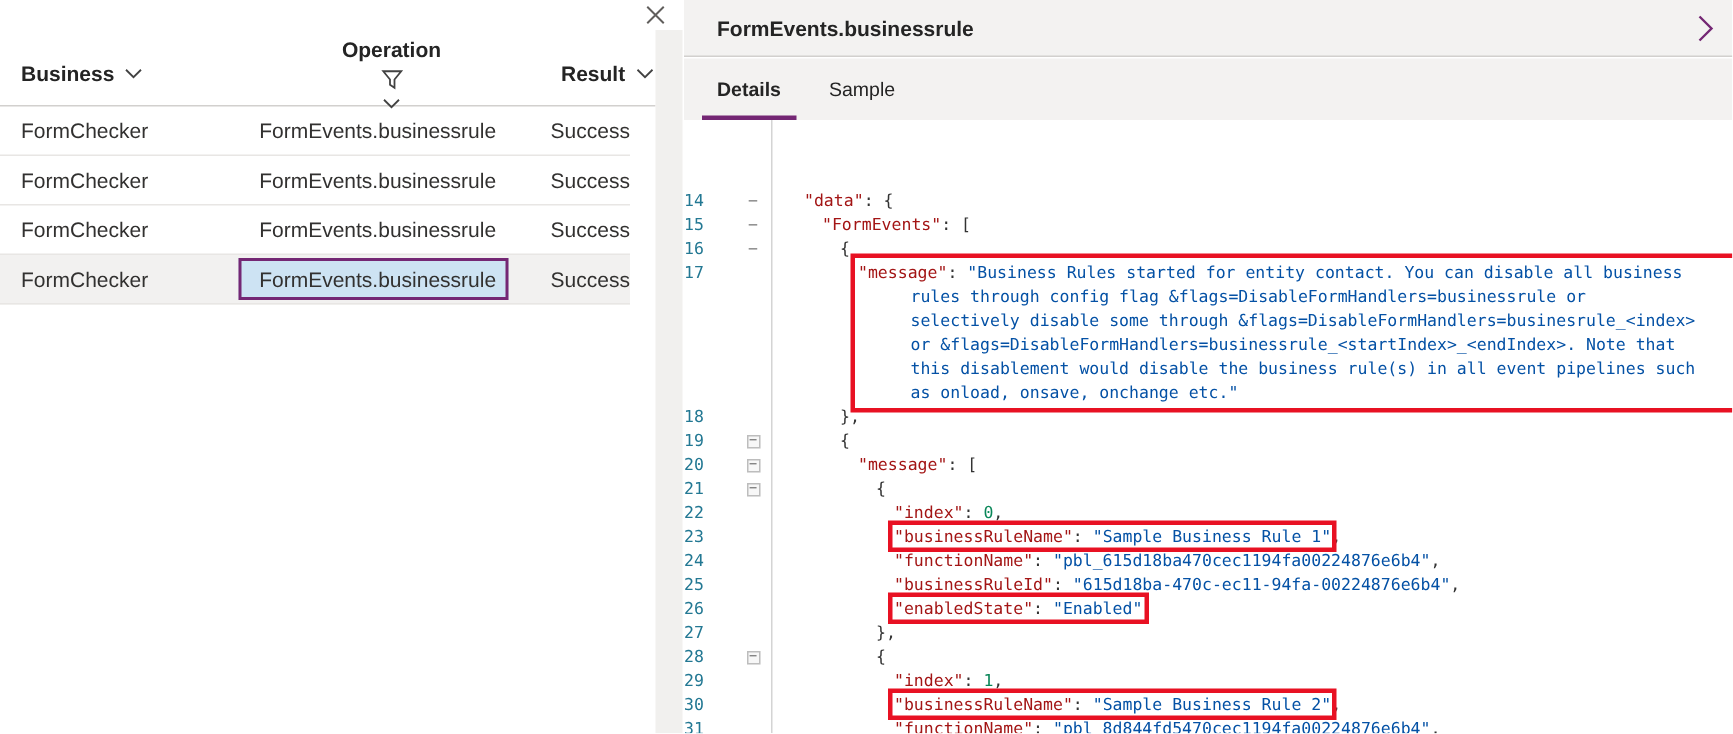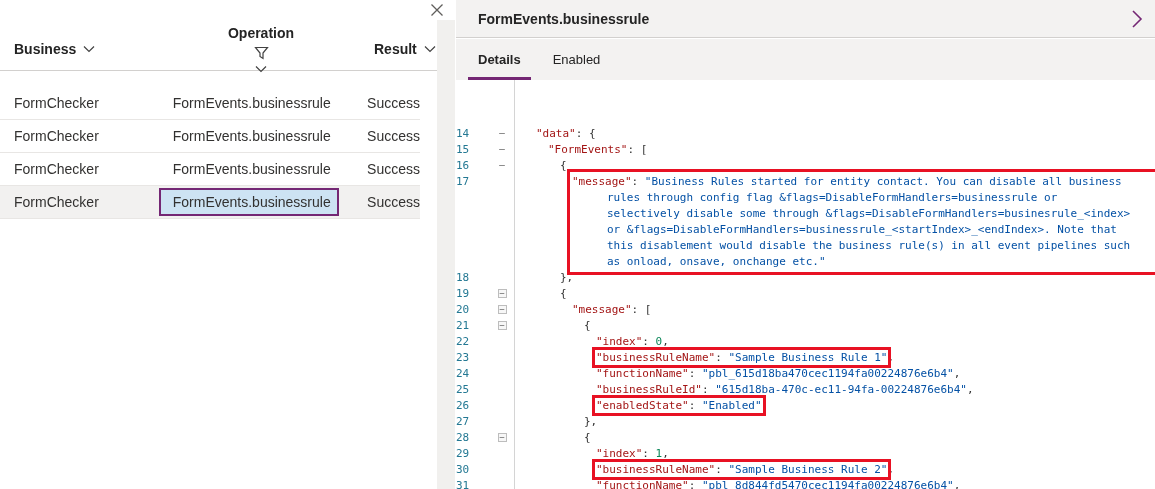--- a/index.html
+++ b/index.html
@@ -10,21 +10,21 @@
   
   .left-panel{position:absolute;left:0;top:0;width:455px;height:489px;background:#ffffff;}
   .scroll-strip{position:absolute;left:437px;top:20px;width:18px;bottom:0;background:#f1f0ee;}
   .close-btn{position:absolute;top:3px;right:11px;width:14px;height:14px;cursor:pointer;}
   .tbl-header{position:absolute;left:0;top:28px;width:437px;height:43px;
               border-bottom:1px solid #d2d0ce;display:flex;align-items:center;
               font-size:14px;font-weight:600;color:#242424;}
   .col-cat{width:162px;padding-left:14px;display:flex;align-items:center;gap:7px;}
   .col-op{width:184px;padding-left:14px;display:flex;align-items:center;gap:5px;flex-direction:column;}
   .col-res{margin-left:14px;padding-left:14px;display:flex;align-items:center;gap:7px;}
-  .tbl-rows{position:absolute;left:0;top:71px;width:420px;margin-top:16px;}
+  .tbl-rows{position:absolute;left:0;top:71px;width:420px;}
   .tbl-row{height:33px;display:flex;align-items:center;border-bottom:1px solid #e8e6e4;
            font-size:14px;color:#323130;cursor:pointer;}
   .tbl-row.selected{background:#f2f1f0;}
   .op-cell{width:184px;height:28px;display:flex;align-items:center;padding-left:14px;}
   .tbl-row.selected .op-cell{background:#cde3f3;border:2px solid #742774;padding-left:12px;}
   .cat-cell{width:162px;padding-left:14px;}
   .res-cell{margin-left:14px;padding-left:14px;}
 
   
   .right-panel{position:absolute;left:456px;top:0;width:699px;height:489px;background:#ffffff;}
@@ -142,21 +142,21 @@
             <path d="M4 2 L12 10 L4 18" stroke="#742774" stroke-width="1.6" fill="none"></path>
           </svg>
       </span>
     </div>
 
     <div class="rp-tabbar">
       <div class="rp-tab active">
         <span>Details</span>
       </div>
       <div class="rp-tab">
-        <span>Enabled</span>
+        <span>Sample</span>
       </div>
     </div>
 
     <div class="code-area">
       <div class="gutter-line"></div>
       <div class="code-lines" id="code-lines"><div class="code-line"><span class="ln">14</span><span class="fold">−</span><div class="code-content" style="padding-left: 22px;"><span class="tok-k">"data"</span><span class="tok-p">: {</span></div></div><div class="code-line"><span class="ln">15</span><span class="fold">−</span><div class="code-content" style="padding-left: 34px;"><span class="tok-k">"FormEvents"</span><span class="tok-p">: [</span></div></div><div class="code-line"><span class="ln">16</span><span class="fold">−</span><div class="code-content" style="padding-left: 46px;"><span class="tok-p">{</span></div></div><div class="code-line"><span class="ln">17</span><span class="fold"></span><div class="code-content" style="padding-left: 58px;"><div class="msg-box"><div><span class="tok-k">"message"</span><span class="tok-p">: </span><span class="tok-s">"Business Rules started for entity contact. You can disable all business</span></div><div class="msg-cont tok-s">rules through config flag &amp;flags=DisableFormHandlers=businessrule or</div><div class="msg-cont tok-s">selectively disable some through &amp;flags=DisableFormHandlers=businesrule_&lt;index&gt;</div><div class="msg-cont tok-s">or &amp;flags=DisableFormHandlers=businessrule_&lt;startIndex&gt;_&lt;endIndex&gt;. Note that</div><div class="msg-cont tok-s">this disablement would disable the business rule(s) in all event pipelines such</div><div class="msg-cont tok-s">as onload, onsave, onchange etc."</div></div></div></div><div class="code-line"><span class="ln">18</span><span class="fold"></span><div class="code-content" style="padding-left: 46px;"><span class="tok-p">},</span></div></div><div class="code-line"><span class="ln">19</span><span class="fold"><span class="fbox">−</span></span><div class="code-content" style="padding-left: 46px;"><span class="tok-p">{</span></div></div><div class="code-line"><span class="ln">20</span><span class="fold"><span class="fbox">−</span></span><div class="code-content" style="padding-left: 58px;"><span class="tok-k">"message"</span><span class="tok-p">: [</span></div></div><div class="code-line"><span class="ln">21</span><span class="fold"><span class="fbox">−</span></span><div class="code-content" style="padding-left: 70px;"><span class="tok-p">{</span></div></div><div class="code-line"><span class="ln">22</span><span class="fold"></span><div class="code-content" style="padding-left: 82px;"><span class="tok-k">"index"</span><span class="tok-p">: </span><span class="tok-n">0</span><span class="tok-p">,</span></div></div><div class="code-line"><span class="ln">23</span><span class="fold"></span><div class="code-content" style="padding-left: 82px;"><span class="red-box"><span class="tok-k">"businessRuleName"</span><span class="tok-p">: </span><span class="tok-s">"Sample Business Rule 1"</span></span><span class="tok-p">,</span></div></div><div class="code-line"><span class="ln">24</span><span class="fold"></span><div class="code-content" style="padding-left: 82px;"><span class="tok-k">"functionName"</span><span class="tok-p">: </span><span class="tok-s">"pbl_615d18ba470cec1194fa00224876e6b4"</span><span class="tok-p">,</span></div></div><div class="code-line"><span class="ln">25</span><span class="fold"></span><div class="code-content" style="padding-left: 82px;"><span class="tok-k">"businessRuleId"</span><span class="tok-p">: </span><span class="tok-s">"615d18ba-470c-ec11-94fa-00224876e6b4"</span><span class="tok-p">,</span></div></div><div class="code-line"><span class="ln">26</span><span class="fold"></span><div class="code-content" style="padding-left: 82px;"><span class="red-box"><span class="tok-k">"enabledState"</span><span class="tok-p">: </span><span class="tok-s">"Enabled"</span></span></div></div><div class="code-line"><span class="ln">27</span><span class="fold"></span><div class="code-content" style="padding-left: 70px;"><span class="tok-p">},</span></div></div><div class="code-line"><span class="ln">28</span><span class="fold"><span class="fbox">−</span></span><div class="code-content" style="padding-left: 70px;"><span class="tok-p">{</span></div></div><div class="code-line"><span class="ln">29</span><span class="fold"></span><div class="code-content" style="padding-left: 82px;"><span class="tok-k">"index"</span><span class="tok-p">: </span><span class="tok-n">1</span><span class="tok-p">,</span></div></div><div class="code-line"><span class="ln">30</span><span class="fold"></span><div class="code-content" style="padding-left: 82px;"><span class="red-box"><span class="tok-k">"businessRuleName"</span><span class="tok-p">: </span><span class="tok-s">"Sample Business Rule 2"</span></span><span class="tok-p">,</span></div></div><div class="code-line"><span class="ln">31</span><span class="fold"></span><div class="code-content" style="padding-left: 82px;"><span class="tok-k">"functionName"</span><span class="tok-p">: </span><span class="tok-s">"pbl_8d844fd5470cec1194fa00224876e6b4"</span><span class="tok-p">,</span></div></div></div>
     </div>
   </div>
 
 </div>

